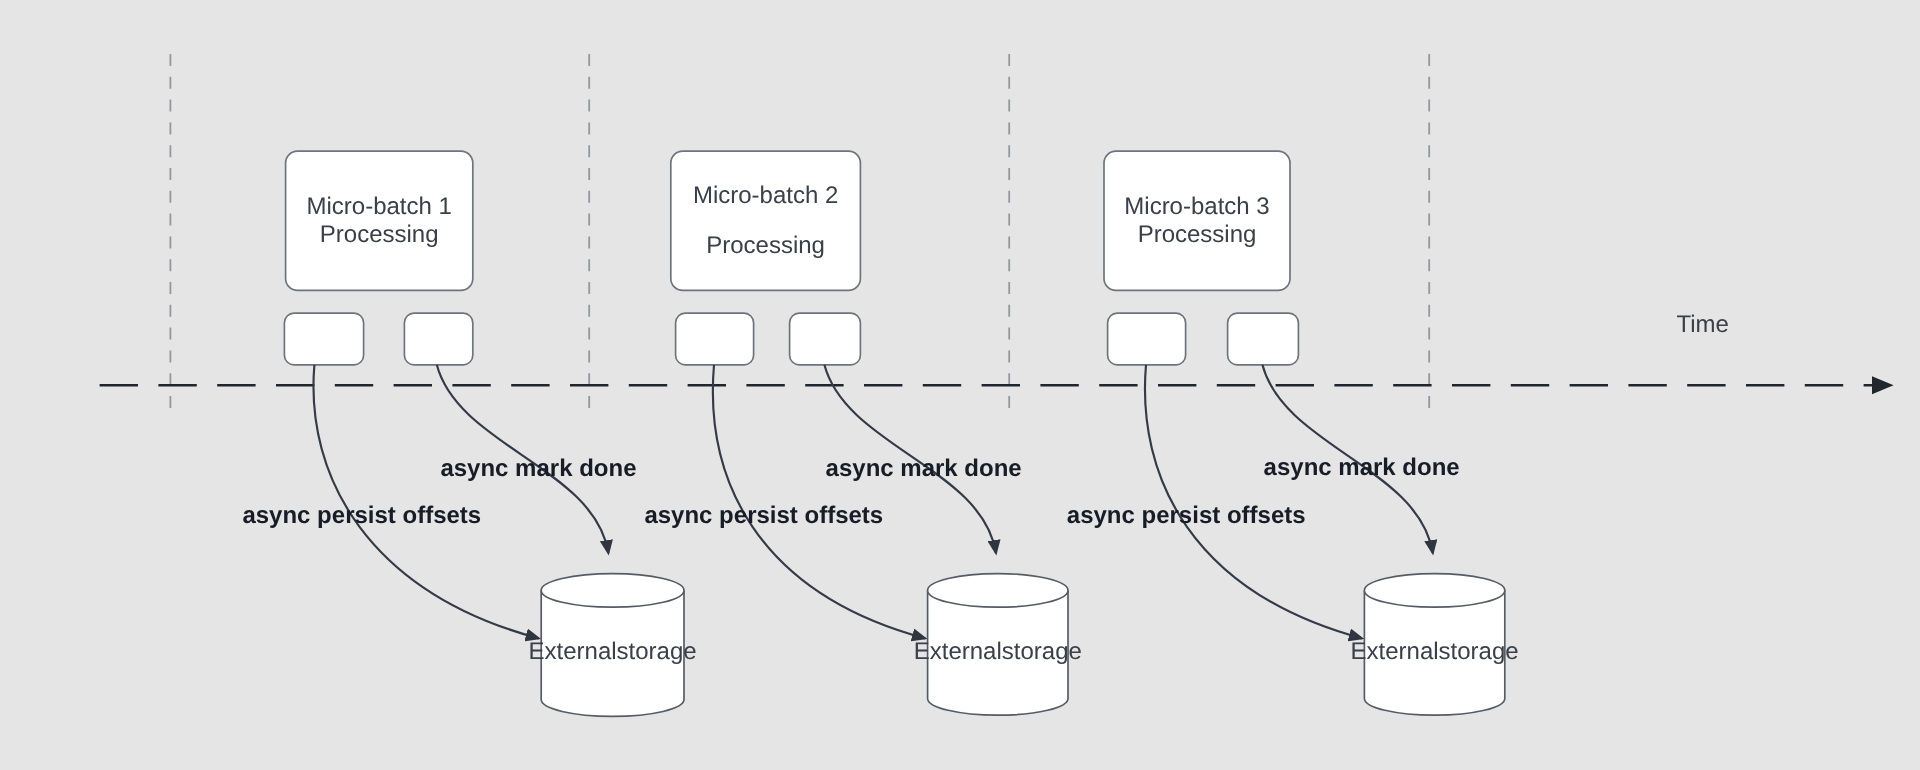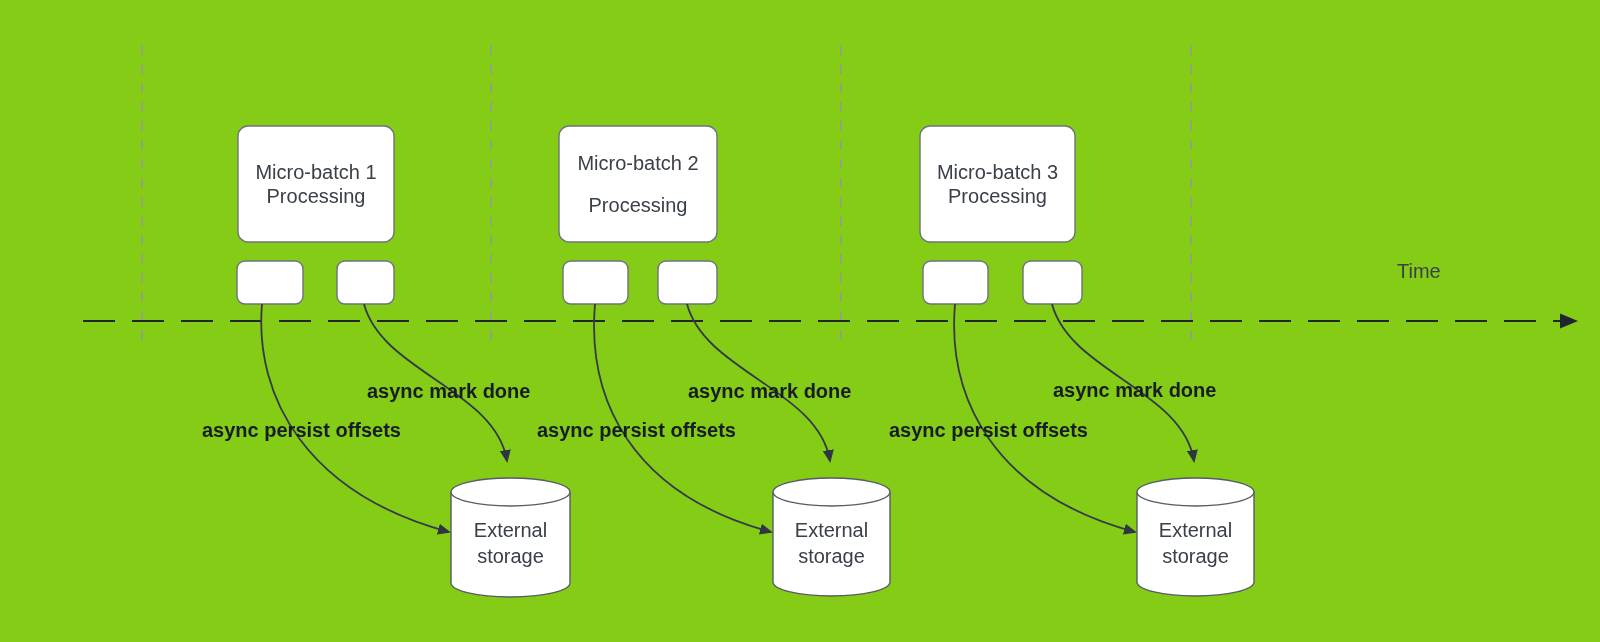--- a/index.html
+++ b/index.html
@@ -1,20 +1,20 @@
 <!DOCTYPE html>
 <html><head>
 <meta charset="utf-8">
 <style>
   html, body { margin: 0; padding: 0; background: #ffffff; }
   .canvas {
     position: relative;
     width: 1600px;
     height: 642px;
-    background: #84cc16;
+    background: #e5e5e5;
     font-family: "Liberation Sans", sans-serif;
     overflow: hidden;
   }
   .strokes { position: absolute; left: 0; top: 0; }
   .txt {
     position: absolute;
     color: #3a4049;
     -webkit-user-select: none;
     user-select: none;
   }
@@ -22,21 +22,20 @@
     display: flex;
     flex-direction: column;
     align-items: center;
     justify-content: center;
     text-align: center;
     font-size: 20px;
     line-height: 24px;
   }
   .storage-title {
     display: flex;
-    flex-direction: column;
     align-items: center;
     justify-content: center;
     text-align: center;
     font-size: 20px;
     line-height: 26px;
   }
   .edge-label {
     font-size: 20px;
     font-weight: bold;
     color: #171c26;

